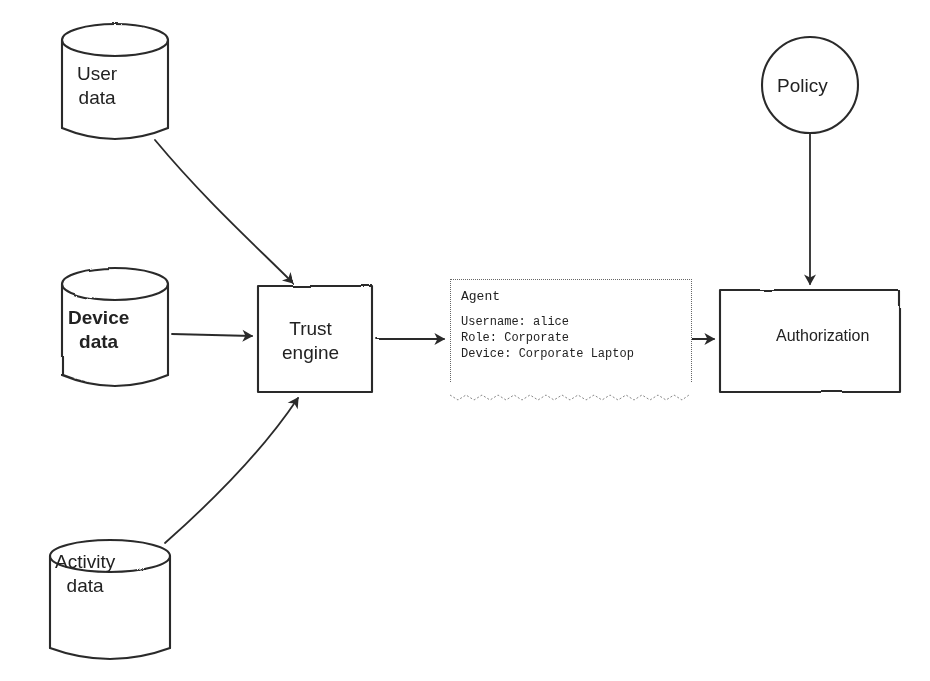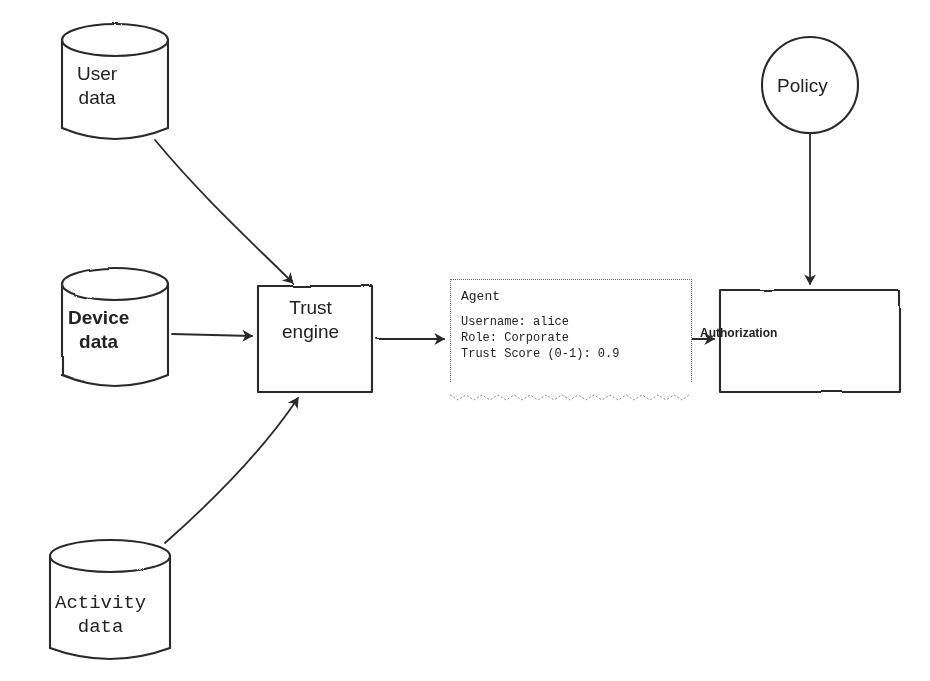--- a/index.html
+++ b/index.html
@@ -145,46 +145,46 @@
 
     </g>
   </svg>
 
   <div class="label" style="left:77px; top:62px;">User
 data</div>
 
   <div class="label" style="left:68px; top:306px;font-weight:bold;">Device
 data</div>
 
-  <div class="label" style="left:55px; top:592px;font-family:Liberation Mono, monospace;">Activity
+  <div class="label" style="left:55px; top:550px;">Activity
 data</div>
 
-  <div class="label" style="left:282px; top:296px;">Trust
+  <div class="label" style="left:282px; top:317px;">Trust
 engine</div>
 
   <div class="label" style="left:777px; top:74px;text-align:right;">Policy</div>
 
-  <div class="label" style="left:700px; top:326px; font-size:12px;font-weight:bold;">Authorization</div>
+  <div class="label" style="left:776px; top:326px; font-size:16px;">Authorization</div>
 
   <div class="agent-box">
     <div class="title">Agent</div>
     <div class="row">
       <span>Username:</span>
       <span> </span>
       <span>alice</span>
     </div>
     <div class="row">
       <span>Role:</span>
       <span> </span>
       <span>Corporate</span>
     </div>
     <div class="row">
-      <span>Trust Score (0-1):</span>
+      <span>Device:</span>
       <span> </span>
-      <span>0.9</span>
+      <span>Corporate Laptop</span>
     </div>
   </div>
 
   <svg class="receipt-edge" viewBox="0 0 243 14">
     <path d="M1,6 l8,5 l8,-5 l8,5 l8,-5 l8,5 l8,-5 l8,5 l8,-5 l8,5 l8,-5 l8,5 l8,-5 l8,5 l8,-5 l8,5 l8,-5 l8,5 l8,-5 l8,5 l8,-5 l8,5 l8,-5 l8,5 l8,-5 l8,5 l8,-5 l8,5 l8,-5 l8,5 l7,-5" stroke="#888" stroke-width="1" fill="none" stroke-dasharray="2,2"></path>
   </svg>
 
 </div>
 
 </body></html>

